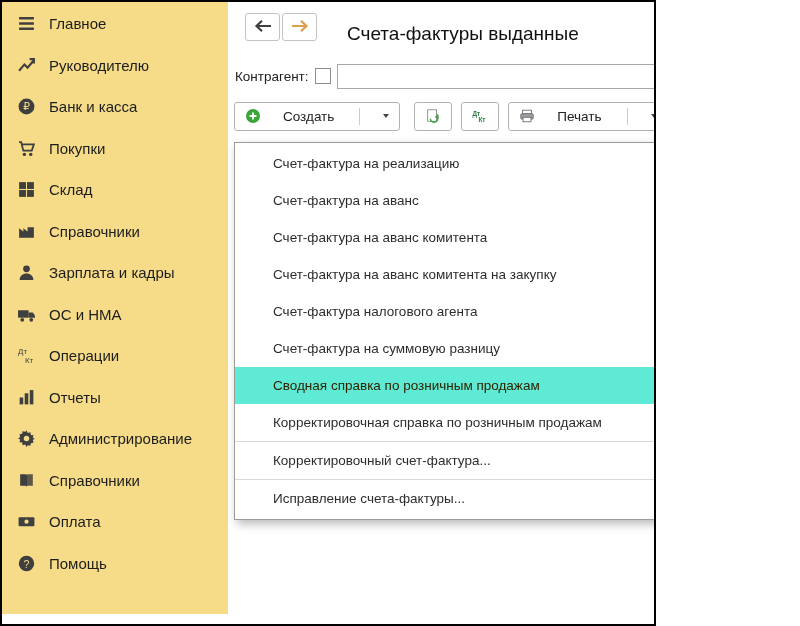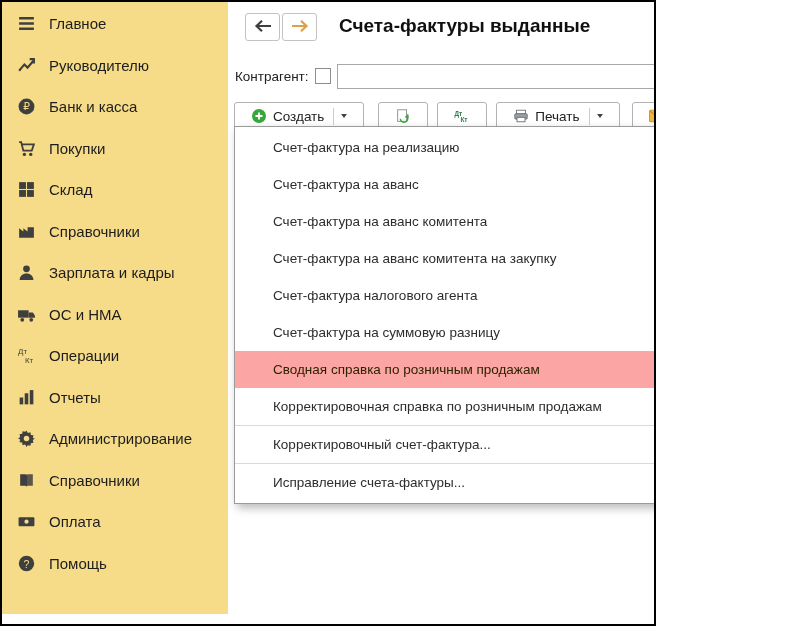--- a/index.html
+++ b/index.html
@@ -14,51 +14,51 @@
   .side-item{flex:0 0 41.5px;display:flex;align-items:center;gap:13px;padding-left:15px;cursor:pointer;}
   .icn{width:19px;height:19px;flex:0 0 19px;display:inline-block;}
   .icn svg{display:block;width:100%;height:100%;}
   .side-label{font-size:15px;color:#1d1d1d;white-space:nowrap;}
   
   .content{position:absolute;left:226px;top:0;width:570px;height:622px;}
   .navbtn{position:absolute;top:11px;width:35px;height:28px;background:#fff;border:1px solid #c3c3c3;
     border-radius:3px;display:flex;align-items:center;justify-content:center;padding:0;cursor:pointer;}
   .navbtn svg{width:20px;height:16px;}
   #nav-back{left:17px;} #nav-fwd{left:54px;}
-  .page-title{position:absolute;left:107px;top:9px;margin:4px;font-size:19px;font-weight:700;color:#101010;white-space:nowrap;}
+  .page-title{position:absolute;left:107px;top:9px;margin:12px;font-size:19px;font-weight:400;color:#101010;white-space:nowrap;}
   
   .flt-label{position:absolute;left:7px;top:67px;font-size:13.5px;color:#222;}
   .checkbox{position:absolute;left:87px;top:66px;width:14px;height:14px;border:1px solid #8d8d8d;background:#fff;cursor:pointer;}
   .filter-input{position:absolute;left:109px;top:62px;width:382px;height:25px;border:1px solid #a8a8a8;
     box-sizing:border-box;padding:0 5px;font-size:13px;font-family:inherit;}
   
   .toolbar{position:absolute;left:6px;top:99px;height:30px;display:flex;align-items:center;white-space:nowrap;}
-  .tbtn{display:inline-flex;align-items:center;gap:6px;height:29px;background:#fff;border:1px solid #b3b3b3;
-    border-radius:3px;padding:0 16px;font-size:13.5px;color:#222;cursor:pointer;font-family:inherit;box-sizing:border-box;}
+  .tbtn{display:inline-flex;align-items:center;gap:22px;height:29px;background:#fff;border:1px solid #b3b3b3;
+    border-radius:3px;padding:0 10px;font-size:13.5px;color:#222;cursor:pointer;font-family:inherit;box-sizing:border-box;}
   .tbtn .icn16{width:16px;height:16px;display:inline-block;}
   .tbtn .icn16 svg{display:block;width:100%;height:100%;}
   .sep{width:1px;height:17px;background:#cccccc;margin:0 1px 0 3px;}
   .caret{width:0;height:0;border-left:3.5px solid transparent;border-right:3.5px solid transparent;border-top:4.5px solid #444;}
   #btn-copy{margin-left:14px;} #btn-dtkt{margin-left:9px;} #btn-print{margin-left:9px;}
   #btn-mail{margin-left:12px;} #btn-based{margin-left:60px;}
   
   .table-strip{position:absolute;left:437px;top:158px;width:133px;}
   .thead{height:23px;background:#c4b5fd;border-bottom:1px solid#bdbdbd;font-size:13px;color:#333;
     display:flex;align-items:center;padding-left:5px;cursor:pointer;}
   .trow{height:22px;background:#fff;border-bottom:1px solid #ececec;}
   .trow.white_short{height:13px;}
   .trow.pink{background:#f8d6d2;border-bottom-color:#f0bdb8;}
   .trow.yellow{background:#fdf1c9;border-bottom-color:#eee3bb;}
   
-  .menu{position:absolute;left:6px;top:124px;width:432px;background:#fff;border:1px solid #9b9b9b;
+  .menu{position:absolute;left:6px;top:140px;width:432px;background:#fff;border:1px solid #9b9b9b;
     box-shadow:3px 4px 9px rgba(0,0,0,.28);padding:2px 0;z-index:5;}
   .mitem{height:37px;display:flex;align-items:center;padding-left:38px;font-size:13.5px;color:#2d2d2d;
     cursor:pointer;white-space:nowrap;}
   .mitem.sep-above{border-top:1px solid #d9d9d9;}
-  .mitem.hl{background:#fca5a5;color:#2e2300;}
+  .mitem.hl{background:#5eead4;color:#2e2300;}
 </style>
 </head>
 <body>
 
 <div class="app">
 
   <aside class="sidebar">
 
     <div class="side-item">
       <span class="icn">

